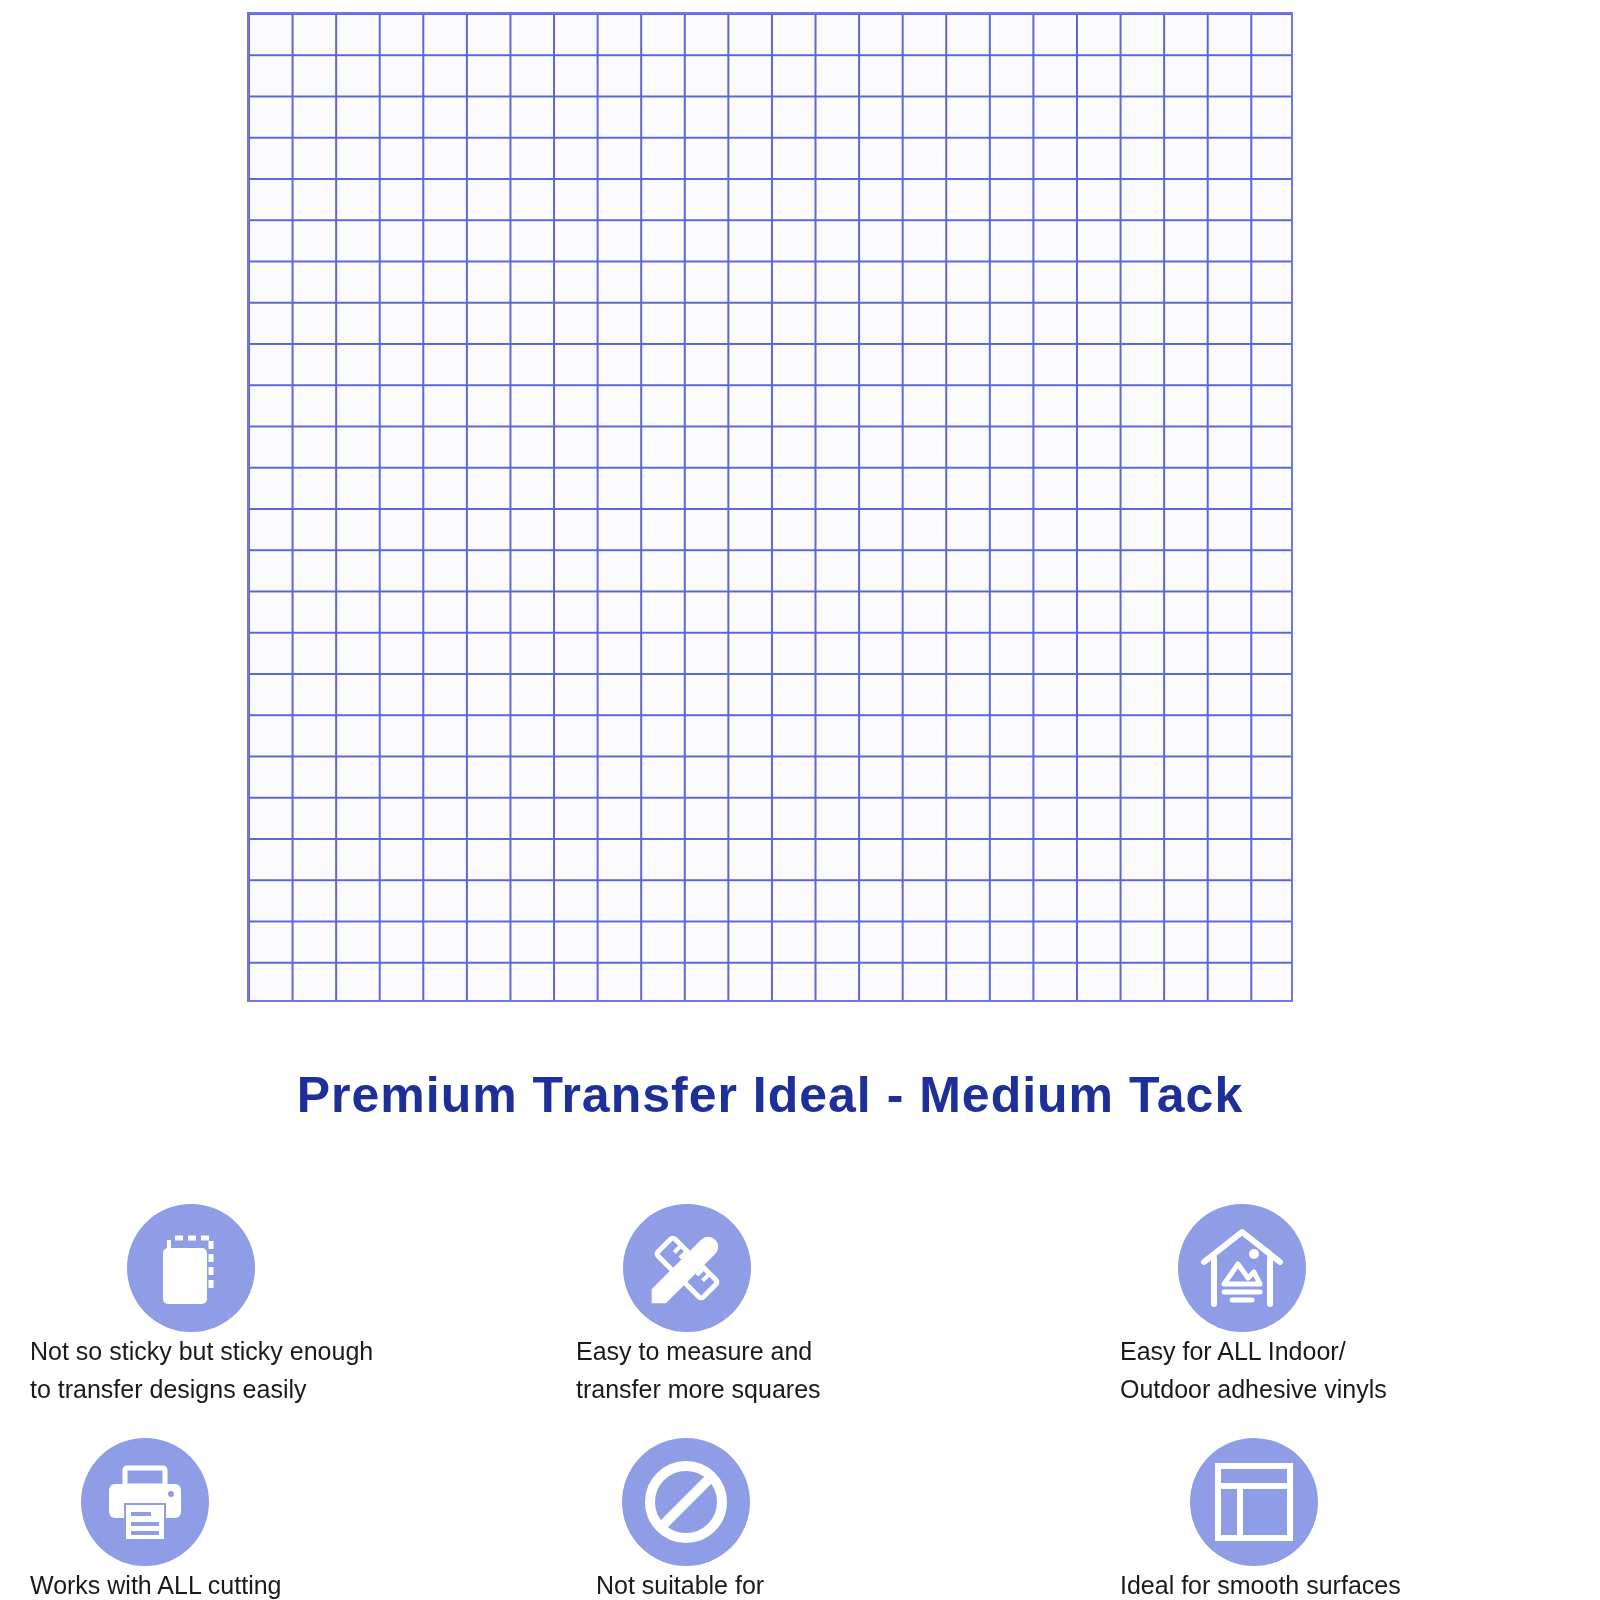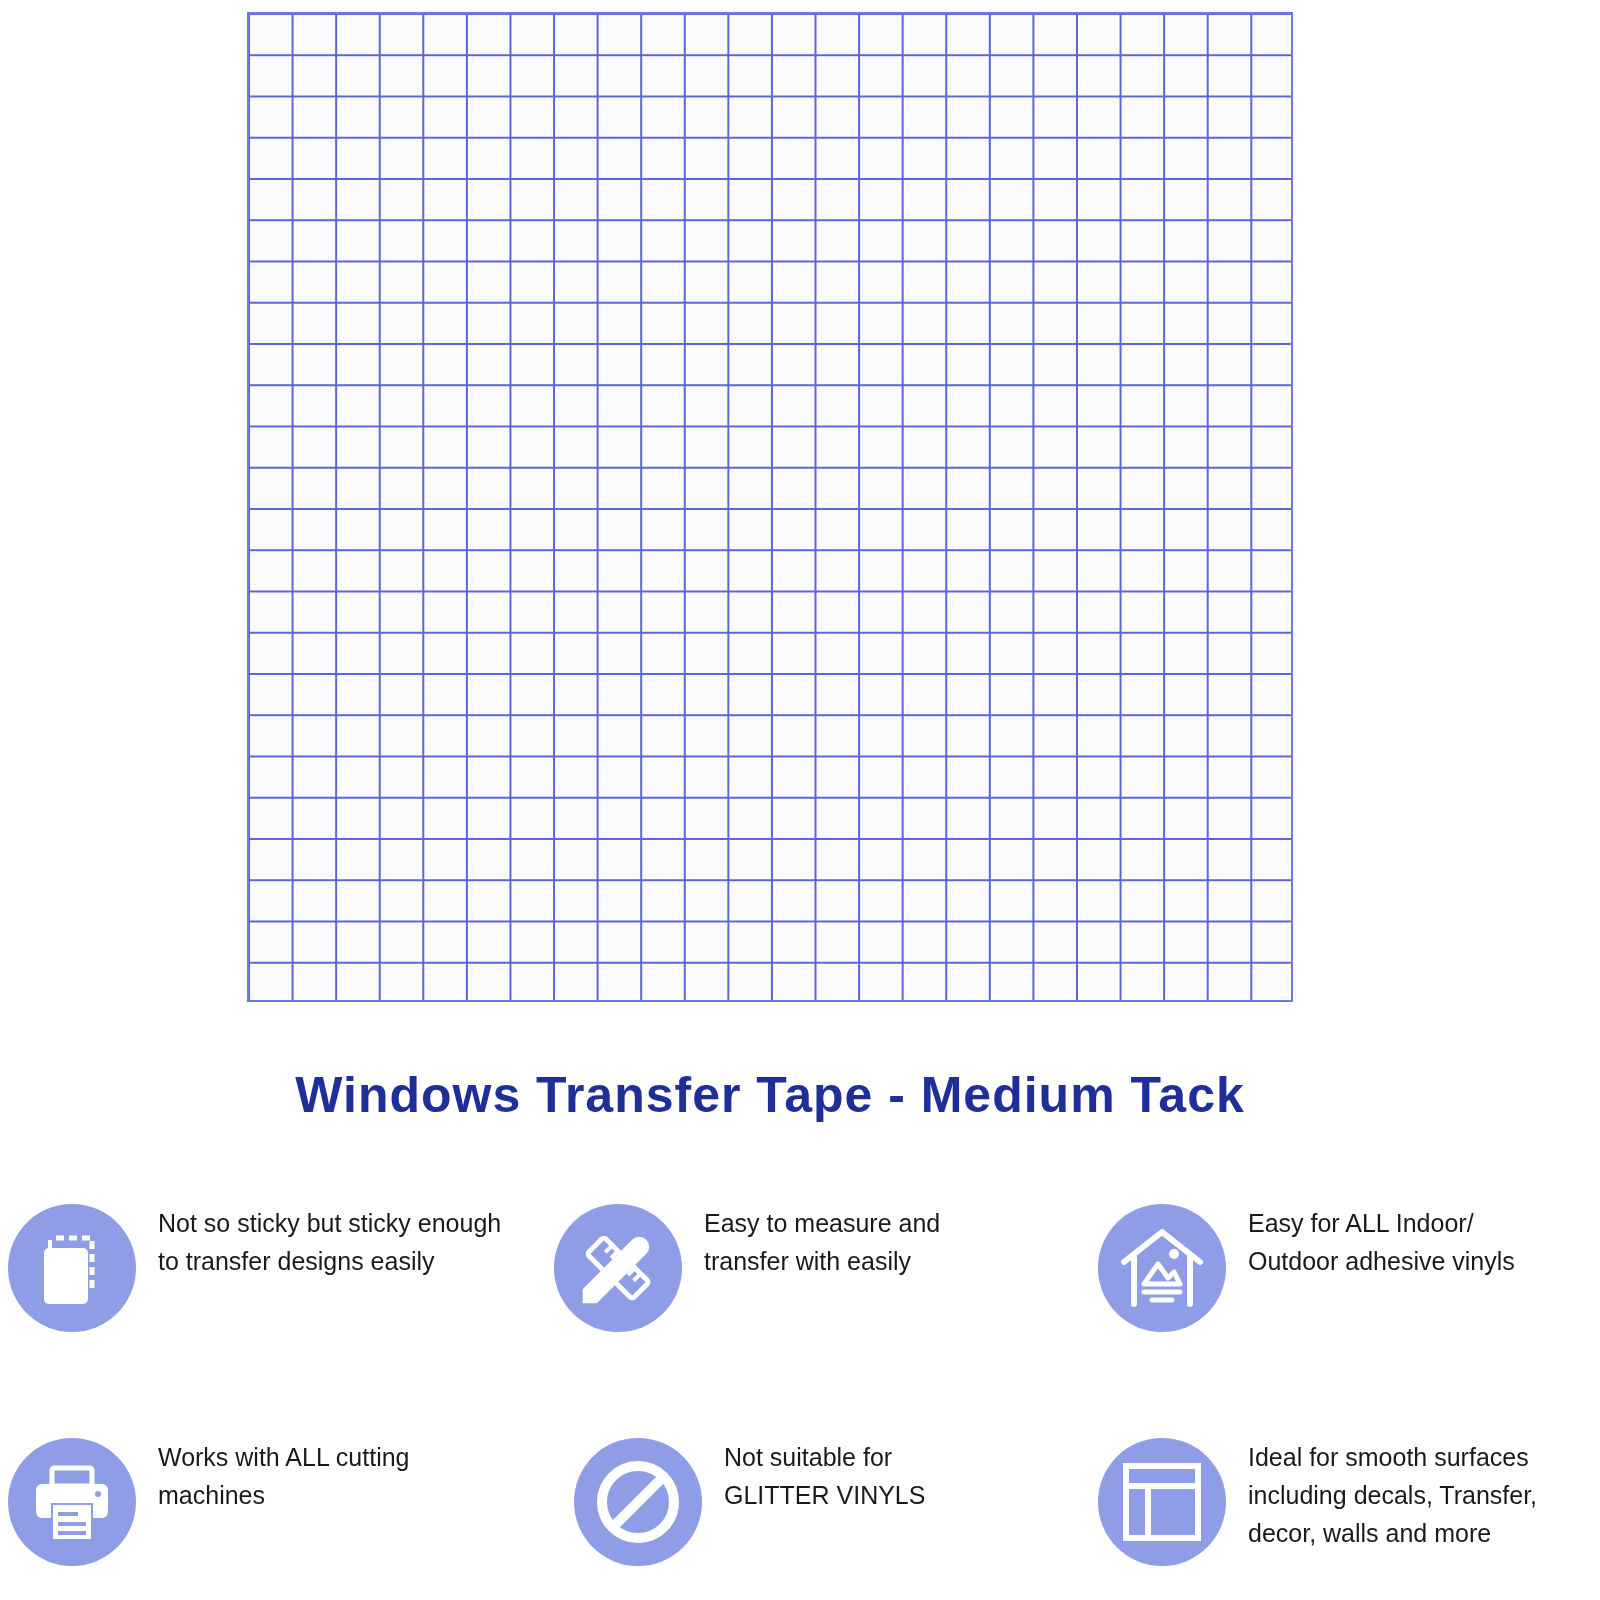--- a/index.html
+++ b/index.html
@@ -18,38 +18,38 @@
         linear-gradient(to right, #5b64d8 2px, transparent 2px),
         linear-gradient(to bottom, #5b64d8 2px, transparent 2px);
       background-size: 43.58px 100%, 100% 41.25px;
       background-position: -1px 0, 0 -1px;
     }
     .title {
       position: absolute; left: 247px; top: 1066px; width: 1046px;
       text-align: center; font-weight: bold; font-size: 50px;
       color: #1f2f9a; letter-spacing: 1px; white-space: nowrap;
     }
-    .feature { position: absolute; display: flex; align-items: flex-start; }
+    .feature { position: absolute; display: flex; align-items: center; flex-direction: column; }
     .icon-circle {
       width: 128px; height: 128px; border-radius: 50%;
       background: #8f9de6; flex: 0 0 128px;
       display: flex; align-items: center; justify-content: center;
     }
     .icon-circle svg { width: 100px; height: 100px; }
     .feature-text {
       margin-left: 22px; font-size: 25px; line-height: 38px;
       color: #1a1a1a; white-space: pre-line;
     }
   </style>
 </head>
 <body>
 
 <div class="grid"></div>
 
-<div class="title">Windows Transfer Tape - Medium Tack</div>
+<div class="title">Premium Transfer Ideal - Medium Tack</div>
 
 <div class="feature" style="left:8px; top:1204px;">
   <div class="icon-circle">
     <svg viewBox="0 0 100 100">
       <rect x="22" y="30" width="44" height="56" rx="5" fill="#fff"></rect>
       <rect x="26" y="22" width="4" height="10" fill="#fff"></rect>
       <path d="M34 20 H70 V70" fill="none" stroke="#fff" stroke-width="5" stroke-dasharray="8 5"></path>
     </svg>
   </div>
   <div class="feature-text">Not so sticky but sticky enough
@@ -65,21 +65,21 @@
         <line x1="38" y1="38" x2="38" y2="48" stroke="#fff" stroke-width="4"></line>
         <line x1="62" y1="38" x2="62" y2="48" stroke="#fff" stroke-width="4"></line>
         <line x1="70" y1="38" x2="70" y2="48" stroke="#fff" stroke-width="4"></line>
       </g>
       <g transform="rotate(-45 50 50)">
         <path d="M10 40 H80 a6 6 0 0 1 0 20 H10 L0 50 Z" fill="#fff"></path>
       </g>
     </svg>
   </div>
   <div class="feature-text">Easy to measure and
-transfer with easily</div>
+transfer more squares</div>
 </div>
 
 <div class="feature" style="left:1098px; top:1204px;">
   <div class="icon-circle">
     <svg viewBox="0 0 100 100">
       <path d="M12 44 L50 14 L88 44" fill="none" stroke="#fff" stroke-width="6" stroke-linecap="round" stroke-linejoin="round"></path>
       <line x1="22" y1="40" x2="22" y2="86" stroke="#fff" stroke-width="6" stroke-linecap="round"></line>
       <line x1="78" y1="40" x2="78" y2="86" stroke="#fff" stroke-width="6" stroke-linecap="round"></line>
       <circle cx="62" cy="36" r="5" fill="#fff"></circle>
       <path d="M32 66 L46 46 L56 60 L62 54 L68 66 Z" fill="none" stroke="#fff" stroke-width="5" stroke-linejoin="round"></path>

